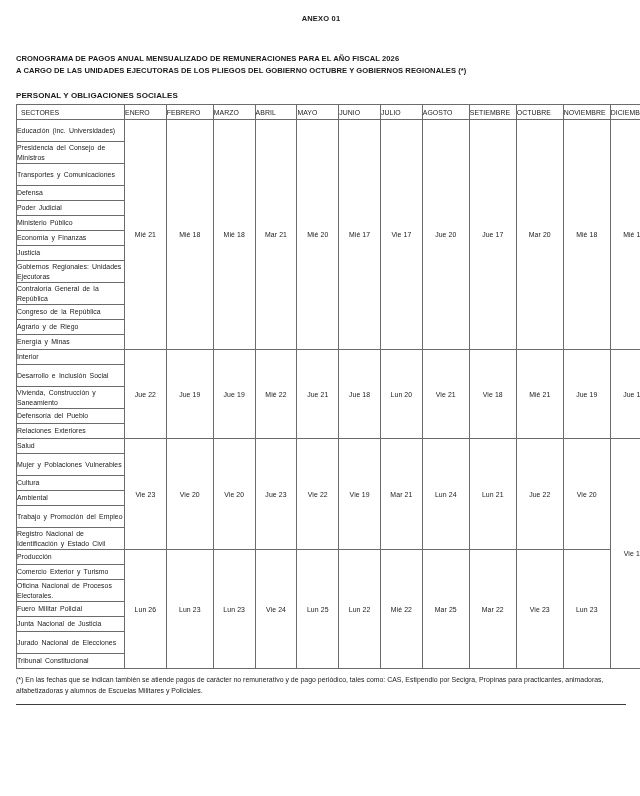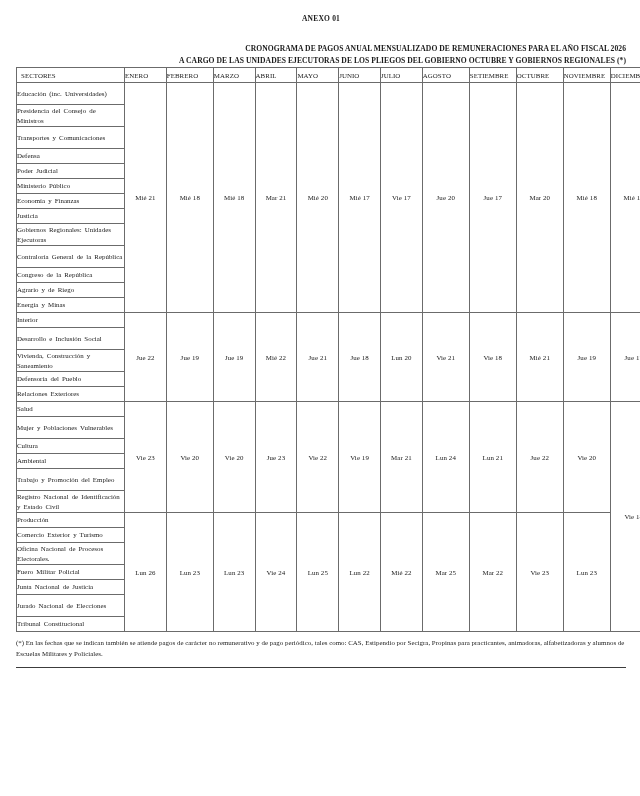--- a/index.html
+++ b/index.html
@@ -13,34 +13,33 @@
     font-family: "Liberation Sans", sans-serif;
     color: #1a1a1a;
     overflow: hidden;
   }
   .page {
     position: relative;
     width: 640px;
     height: 796px;
     box-sizing: border-box;
     padding: 10px 14px 5px 16px;
-    font-family: Liberation Serif, serif;
   }
 
   
   .anexo {
     text-align: center;
     font-size: 7.5px;
     font-weight: bold;
     letter-spacing: .2px;
     margin: 4px 0 0 0;
   }
   .title-block {
-    text-align: right;
-    margin-top: 20px;
+    text-align: left;
+    margin-top: 30px;
   }
   .title-line {
     font-size: 7.6px;
     font-weight: bold;
     line-height: 12px;
     letter-spacing: .05px;
   }
   .section-title {
     margin-top: 14px;
     margin-bottom: 4px;
@@ -116,20 +115,21 @@
 
 <div class="page">
 
   <div class="anexo">ANEXO 01</div>
 
   <div class="title-block">
     <div class="title-line">CRONOGRAMA DE PAGOS ANUAL MENSUALIZADO DE REMUNERACIONES PARA EL AÑO FISCAL 2026</div>
     <div class="title-line">A CARGO DE LAS UNIDADES EJECUTORAS DE LOS PLIEGOS DEL GOBIERNO OCTUBRE Y GOBIERNOS REGIONALES (*)</div>
   </div>
 
+  <div class="section-title">PERSONAL Y OBLIGACIONES SOCIALES</div>
 
   <table class="sched">
     <colgroup>
       <col class="c-sector">
       <col class="c-m">
         <col class="c-m-wide">
         <col class="c-m">
         <col class="c-m">
       <col class="c-m">
         <col class="c-m">

